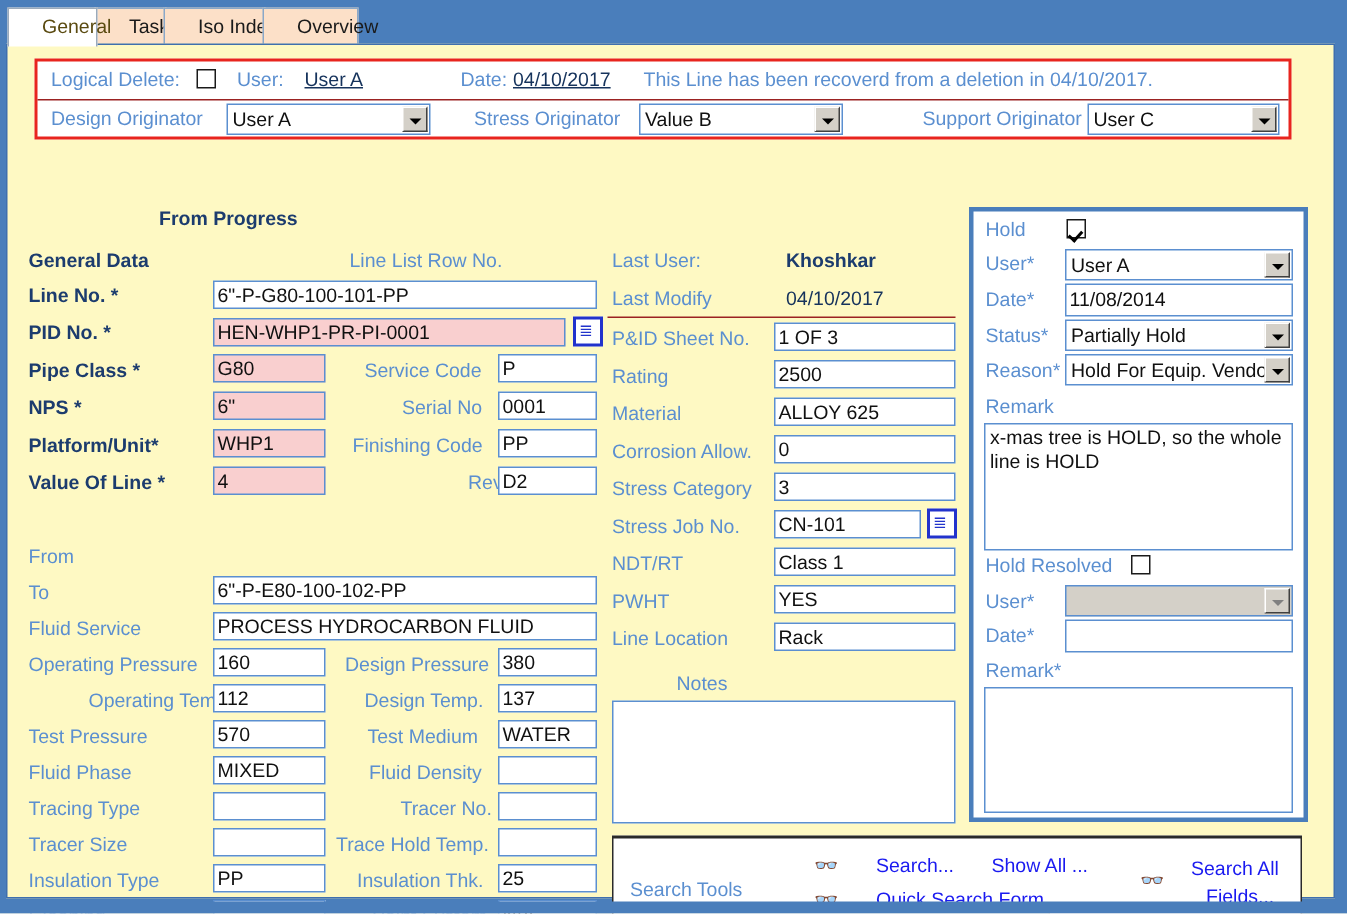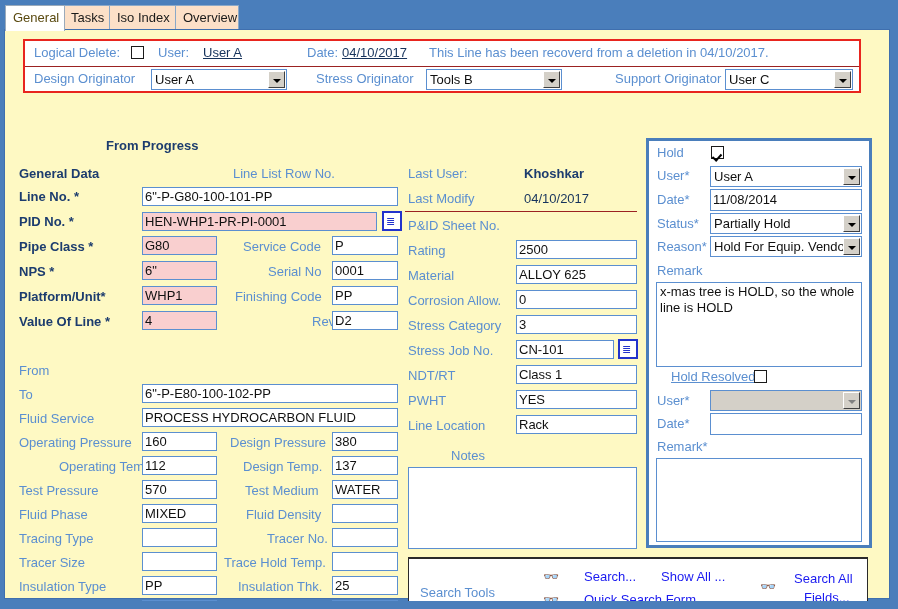--- a/index.html
+++ b/index.html
@@ -27,21 +27,21 @@
     position: absolute;
     top: 5px;
     height: 25px;
     background: #fce0c8;
     border: 1px solid #8aa8c8;
     border-bottom: none;
     font-size: 13px;
     color: #1a1a1a;
     line-height: 23px;
     text-align: center;
-    padding: 0 7px;
+    padding: 0 22px;
     white-space: nowrap;
   }
   .tab.active {
     background: #ffffff;
     color: #5a4a10;
     border-color: #9aaabb;
     z-index: 3;
     height: 26px;
   }
   
@@ -271,21 +271,21 @@
       <span class="abs lbl" style="left:404px;top:4px;">This Line has been recoverd from a deletion in 04/10/2017.</span>
 
       <span class="abs lbl" style="left:9px;top:30px;">Design Originator</span>
       <div class="combo" style="left:126px;top:28px;width:136px;">
         <span>User A</span>
         <span class="arrowbtn"></span>
       </div>
 
       <span class="abs lbl" style="left:291px;top:30px;">Stress Originator</span>
       <div class="combo" style="left:401px;top:28px;width:136px;">
-        <span>Tools B</span>
+        <span>Value B</span>
         <span class="arrowbtn"></span>
       </div>
 
       <span class="abs lbl" style="left:590px;top:30px;">Support Originator</span>
       <div class="combo" style="left:700px;top:28px;width:128px;">
         <span>User C</span>
         <span class="arrowbtn"></span>
       </div>
     </div>
 
@@ -343,20 +343,23 @@
     <span class="abs lbl-dark" style="left:14px;top:284px;">Value Of Line *</span>
     <div class="inp pink" style="left:137px;top:281px;width:75px;">
       <span>4</span>
     </div>
     <span class="abs lbl" style="left:307px;top:284px;">Rev:</span>
     <div class="inp" style="left:327px;top:281px;width:66px;">
       <span>D2</span>
     </div>
 
     <span class="abs lbl" style="left:403px;top:188px;">P&amp;ID Sheet No.</span>
+    <div class="inp" style="left:511px;top:185px;width:121px;">
+      <span>1 OF 3</span>
+    </div>
 
     <span class="abs lbl" style="left:403px;top:213px;">Rating</span>
     <div class="inp" style="left:511px;top:210px;width:121px;">
       <span>2500</span>
     </div>
 
     <span class="abs lbl" style="left:403px;top:238px;">Material</span>
     <div class="inp" style="left:511px;top:235px;width:121px;">
       <span>ALLOY 625</span>
     </div>
@@ -508,21 +511,21 @@
       <div class="combo" style="left:61px;top:95px;width:152px;">
         <span>Hold For Equip. Vendor</span>
         <span class="arrowbtn"></span>
       </div>
 
       <span class="abs lbl" style="left:8px;top:122px;">Remark</span>
       <div class="ta" style="left:7px;top:141px;width:206px;height:85px;">
         <span>x-mas tree is HOLD, so the whole line is HOLD</span>
       </div>
 
-      <span class="abs lbl" style="left:22px;top:228px;text-decoration:underline;">Hold Resolved</span>
+      <span class="abs lbl" style="left:8px;top:228px;">Hold Resolved</span>
       <div class="cbx" style="left:105px;top:229px;"></div>
 
       <span class="abs lbl" style="left:8px;top:252px;">User*</span>
       <div class="combo disabled" style="left:61px;top:249px;width:152px;">
         <span></span>
         <span class="arrowbtn"></span>
       </div>
 
       <span class="abs lbl" style="left:8px;top:275px;">Date*</span>
       <div class="inp" style="left:61px;top:272px;width:152px;height:22px;line-height:20px;">

